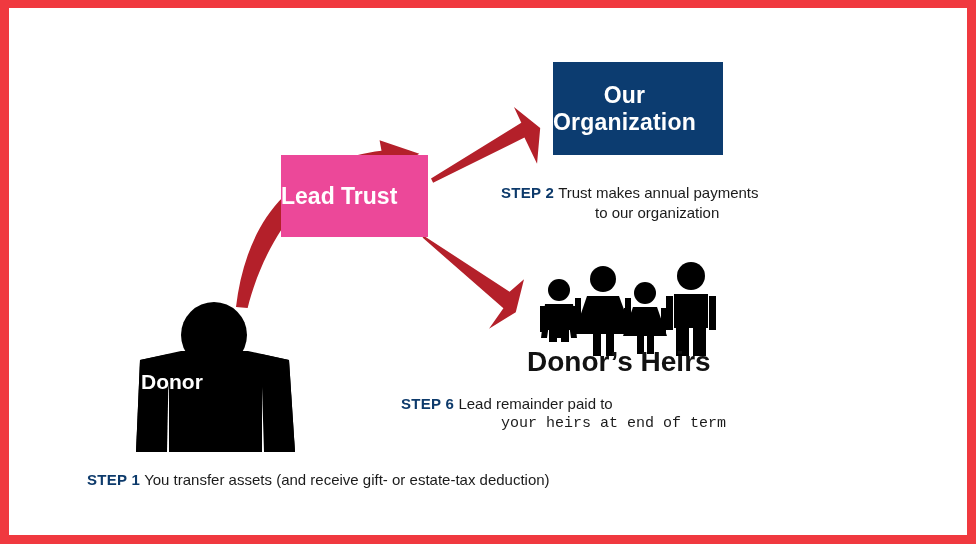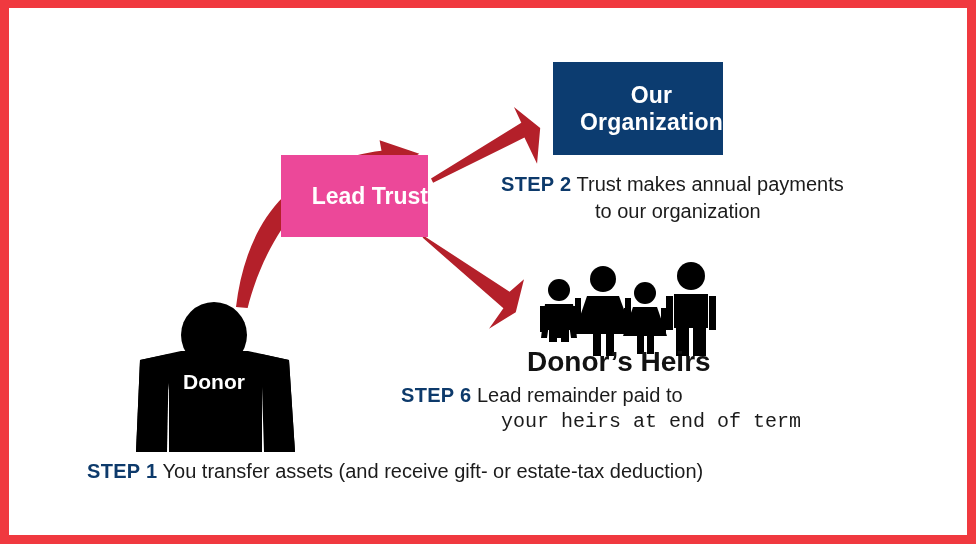--- a/index.html
+++ b/index.html
@@ -36,21 +36,21 @@
     top: 8px;
     width: 958px;
     height: 527px;
   }
 
   
   .node-box {
     position: absolute;
     display: flex;
     align-items: center;
-    justify-content: flex-end;
+    justify-content: flex-start;
     text-align: center;
     color: #ffffff;
     font-weight: bold;
     line-height: 1.17;
   }
   #org-box {
     left: 544px;
     top: 54px;
     width: 170px;
     height: 93px;
@@ -64,23 +64,24 @@
     width: 147px;
     height: 82px;
     background: #40AB49;
     font-size: 23px;
   }
 
   
   .step-line {
     position: absolute;
     color: #1a1a1a;
-    font-size: 20px;
+    font-size: 15px;
     line-height: 1.34;
     white-space: nowrap;
+    margin-top: 12px;
   }
   .step-tag {
     color: #0D3A6B;
     font-weight: bold;
     letter-spacing: .3px;
   }
   .step-body { color: #1b1b1b; }
 
   #step2-block { left: 492px; top: 163px; width: 420px; }
   #step2-l1 { position: relative; }
@@ -100,21 +101,21 @@
     width: 196px;
     font-size: 28px;
     font-weight: bold;
     color: #121212;
   }
   #donor-label {
     position: absolute;
     left: 132px;
     top: 362px;
     width: 146px;
-    text-align: center;
+    text-align: left;
     font-size: 21px;
     font-weight: bold;
     color: #ffffff;
     pointer-events: none;
   }
 
   svg.layer {
     position: absolute;
     left: 0;
     top: 0;

